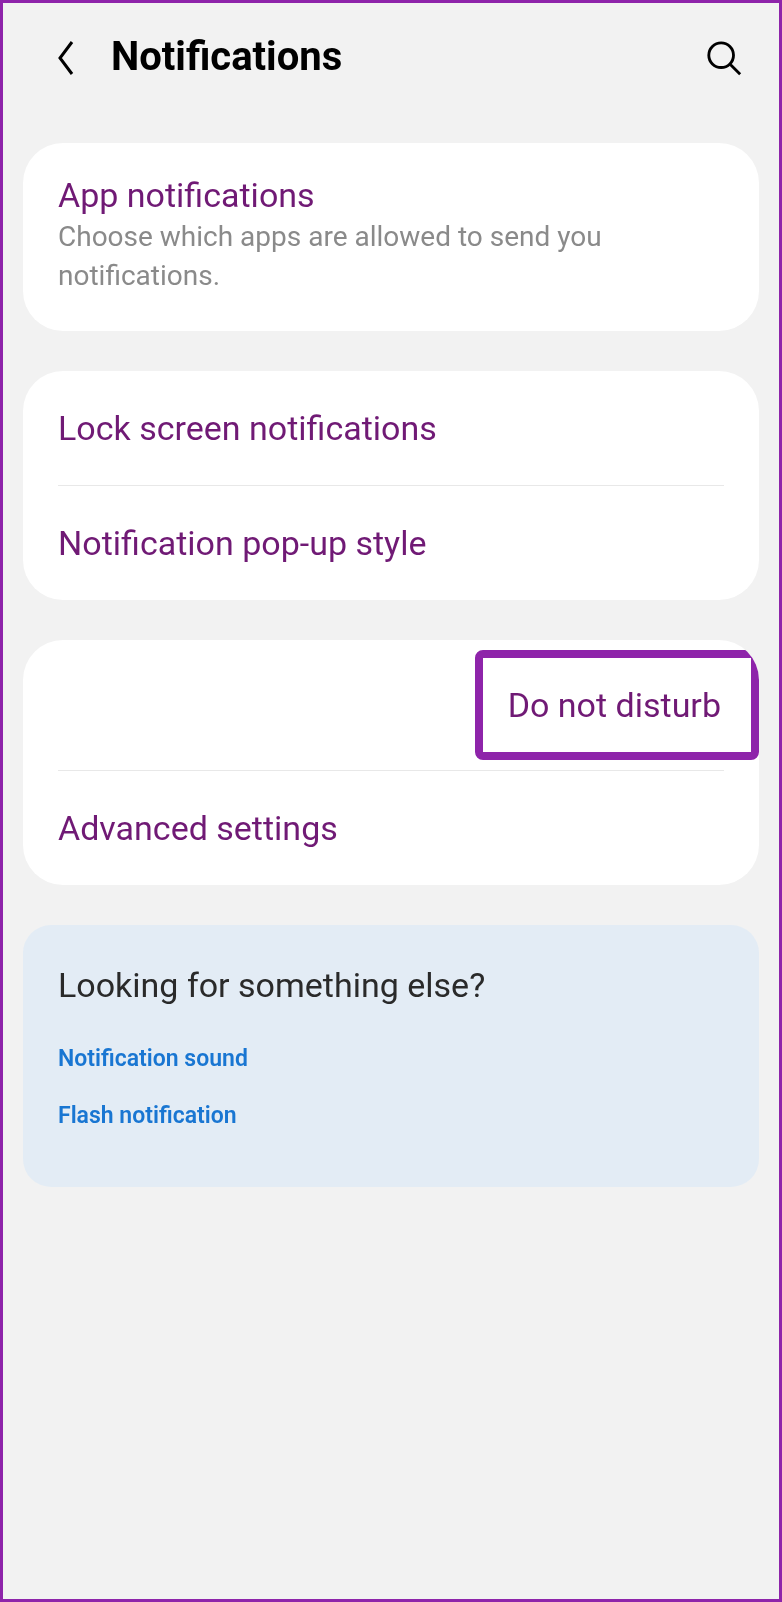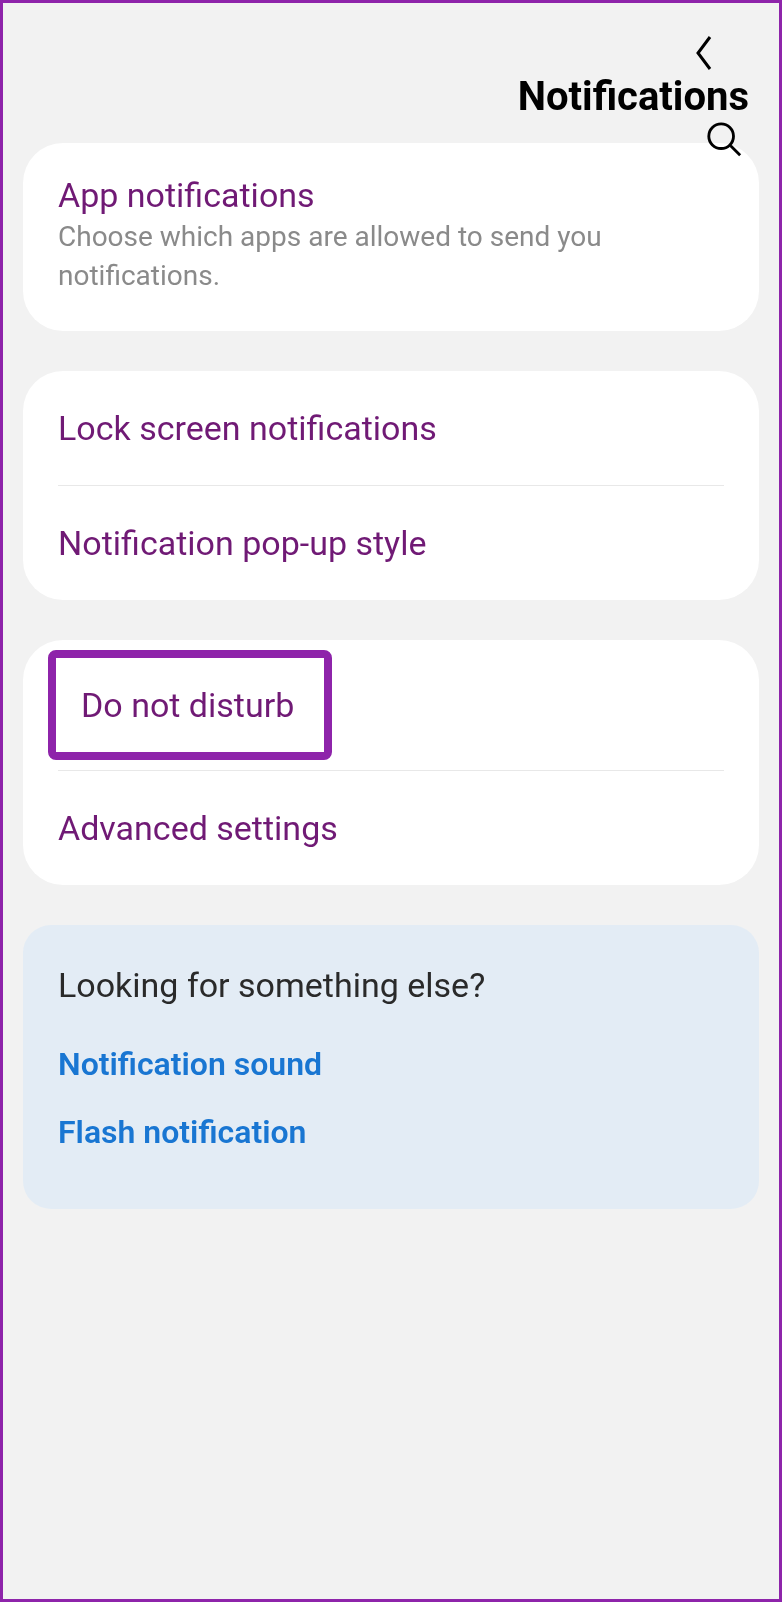--- a/index.html
+++ b/index.html
@@ -10,24 +10,23 @@
     }
     body {
       width: 782px;
       height: 1602px;
       background: #f2f2f2;
       border: 3px solid #8e24aa;
       position: relative;
     }
     .header {
       display: flex;
-      align-items: flex-end;
-      padding: 30px 30px 30px 26px;
+      align-items: flex-start;
+      padding: 30px 30px 30px 38px;
       height: 140px;
-      flex-direction: column;
     }
     .back-btn {
       width: 50px;
       height: 50px;
       display: flex;
       align-items: center;
       justify-content: center;
       cursor: pointer;
       margin-right: 20px;
     }
@@ -98,31 +97,32 @@
     }
     .highlight .item-title {
       font-size: 34px;
     }
     .section-heading {
       font-size: 34px;
       color: #2a2a2a;
       margin-bottom: 40px;
     }
     .link-item {
-      font-size: 32px;
+      font-size: 23px;
       font-weight: 600;
       color: #1976d2;
       margin-bottom: 30px;
       cursor: pointer;
     }
     .link-item:last-child {
       margin-bottom: 8px;
     }
     .item-highlight-wrapper {
       padding: 0;
+      text-align: right;
     }
   </style>
 </head>
 <body>
 
 <div class="header">
   <div class="back-btn">
     <svg viewBox="0 0 24 40" fill="none" stroke="#000" stroke-width="3">
       <polyline points="18,4 6,20 18,36"></polyline>
     </svg>

